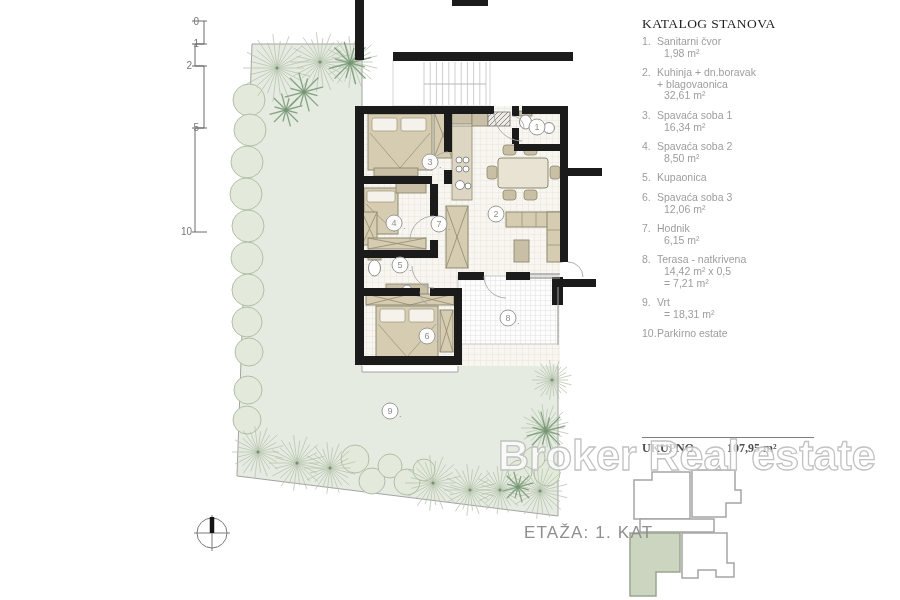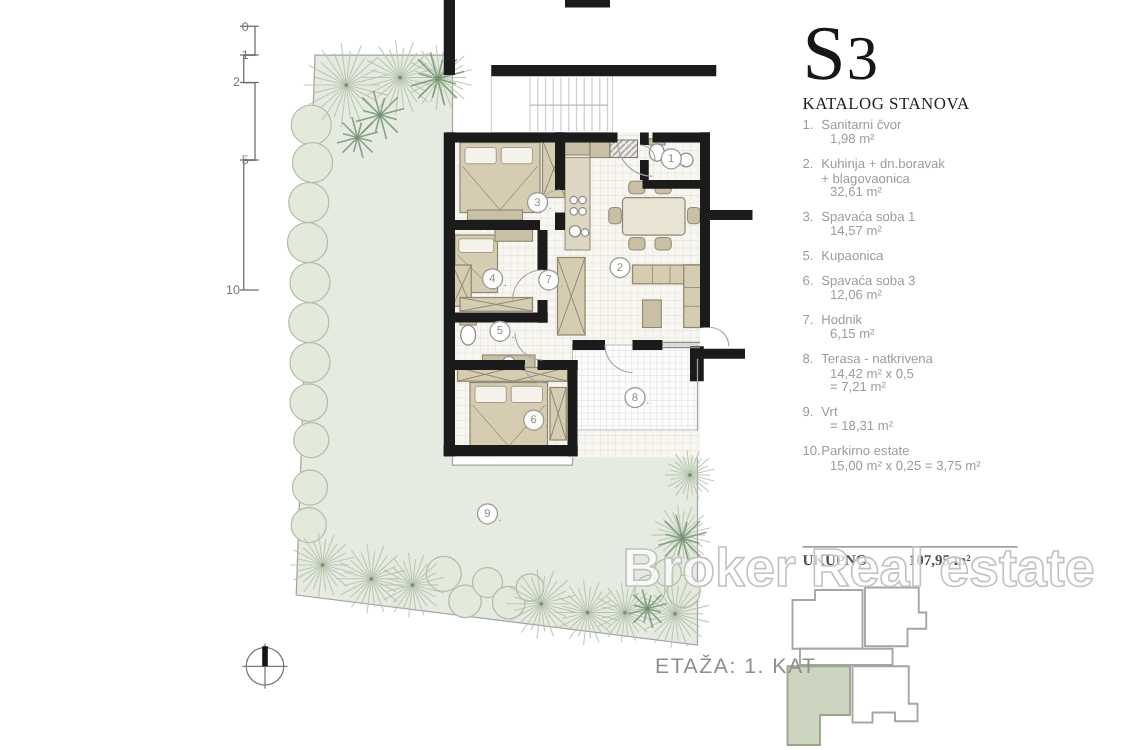--- a/index.html
+++ b/index.html
@@ -712,35 +712,38 @@
       <div class="badge" style="left: 430px; top: 162px;">3<i>.</i></div>
       <div class="badge" style="left: 394px; top: 223px;">4<i>.</i></div>
       <div class="badge" style="left: 400px; top: 265px;">5<i>.</i></div>
       <div class="badge" style="left: 427px; top: 336px;">6<i>.</i></div>
       <div class="badge" style="left: 439px; top: 224px;">7<i>.</i></div>
       <div class="badge" style="left: 508px; top: 318px;">8<i>.</i></div>
       <div class="badge" style="left: 390px; top: 411px;">9<i>.</i></div>
     </div>
 
 <div id="legend">
-  <div id="s3"><span class="big">S</span><span class="small">3</span></div>
   <div id="katalog">KATALOG STANOVA</div>
   <div id="legend-items">
         <div class="litem">
           <div><span class="no">1.</span><span>Sanitarni čvor</span></div>
           <div class="vline">1,98 m²</div>
         </div>
         <div class="litem">
           <div><span class="no">2.</span><span>Kuhinja + dn.boravak</span></div>
           <div class="nline2">+ blagovaonica</div>
           <div class="vline">32,61 m²</div>
         </div>
         <div class="litem">
           <div><span class="no">3.</span><span>Spavaća soba 1</span></div>
-          <div class="vline">14,57 m²</div>
+          <div class="vline">16,34 m²</div>
+        </div>
+        <div class="litem">
+          <div><span class="no">4.</span><span>Spavaća soba 2</span></div>
+          <div class="vline">8,50 m²</div>
         </div>
         <div class="litem">
           <div><span class="no">5.</span><span>Kupaonica</span></div>
         </div>
         <div class="litem">
           <div><span class="no">6.</span><span>Spavaća soba 3</span></div>
           <div class="vline">12,06 m²</div>
         </div>
         <div class="litem">
           <div><span class="no">7.</span><span>Hodnik</span></div>
@@ -750,21 +753,20 @@
           <div><span class="no">8.</span><span>Terasa - natkrivena</span></div>
           <div class="vline">14,42 m² x 0,5</div>
           <div class="vline">= 7,21 m²</div>
         </div>
         <div class="litem">
           <div><span class="no">9.</span><span>Vrt</span></div>
           <div class="vline">= 18,31 m²</div>
         </div>
         <div class="litem">
           <div><span class="no">10.</span><span>Parkirno estate</span></div>
-          <div class="vline">15,00 m² x 0,25 = 3,75 m²</div>
         </div>
       </div>
 </div>
 <div id="total">
   <span>UKUPNO</span>
   <span>107,95 m²</span>
 </div>
 
 <div id="watermark">Broker Real estate</div>
 <div id="floor-label">ETAŽA: 1. KAT</div>

